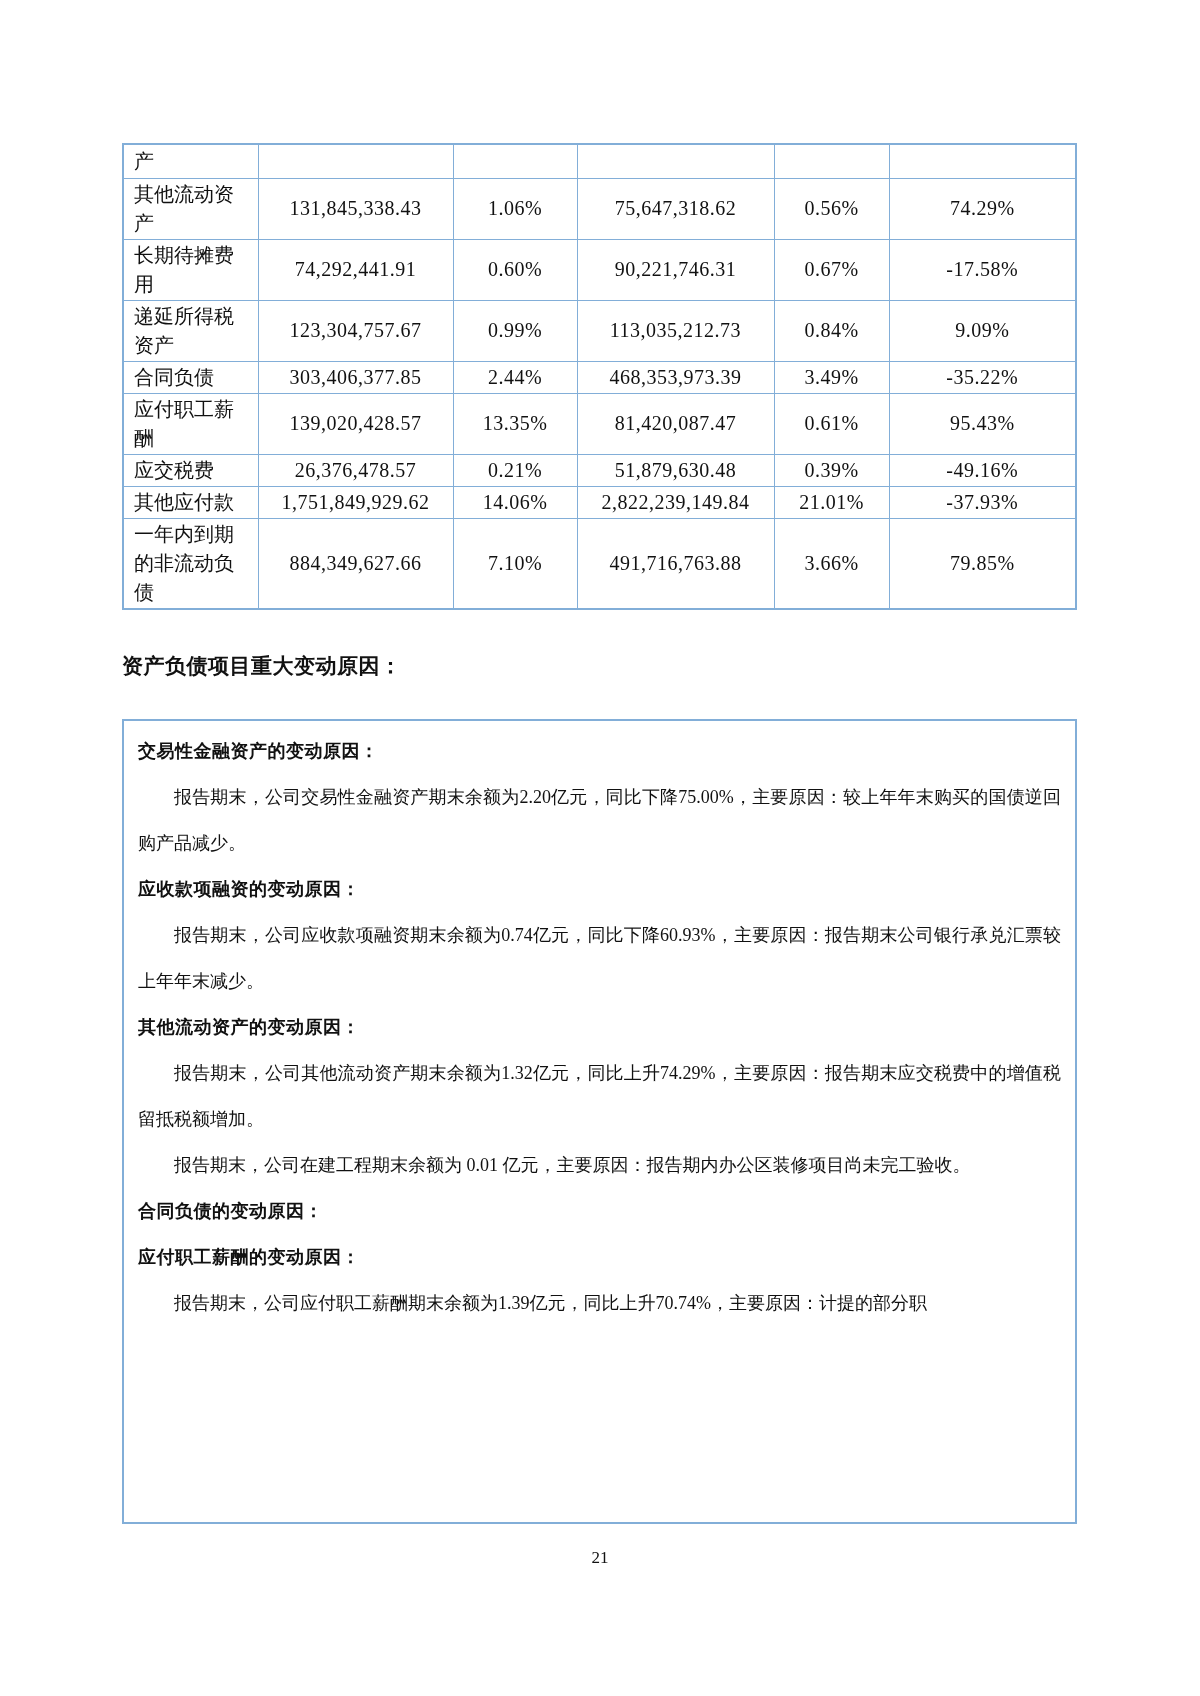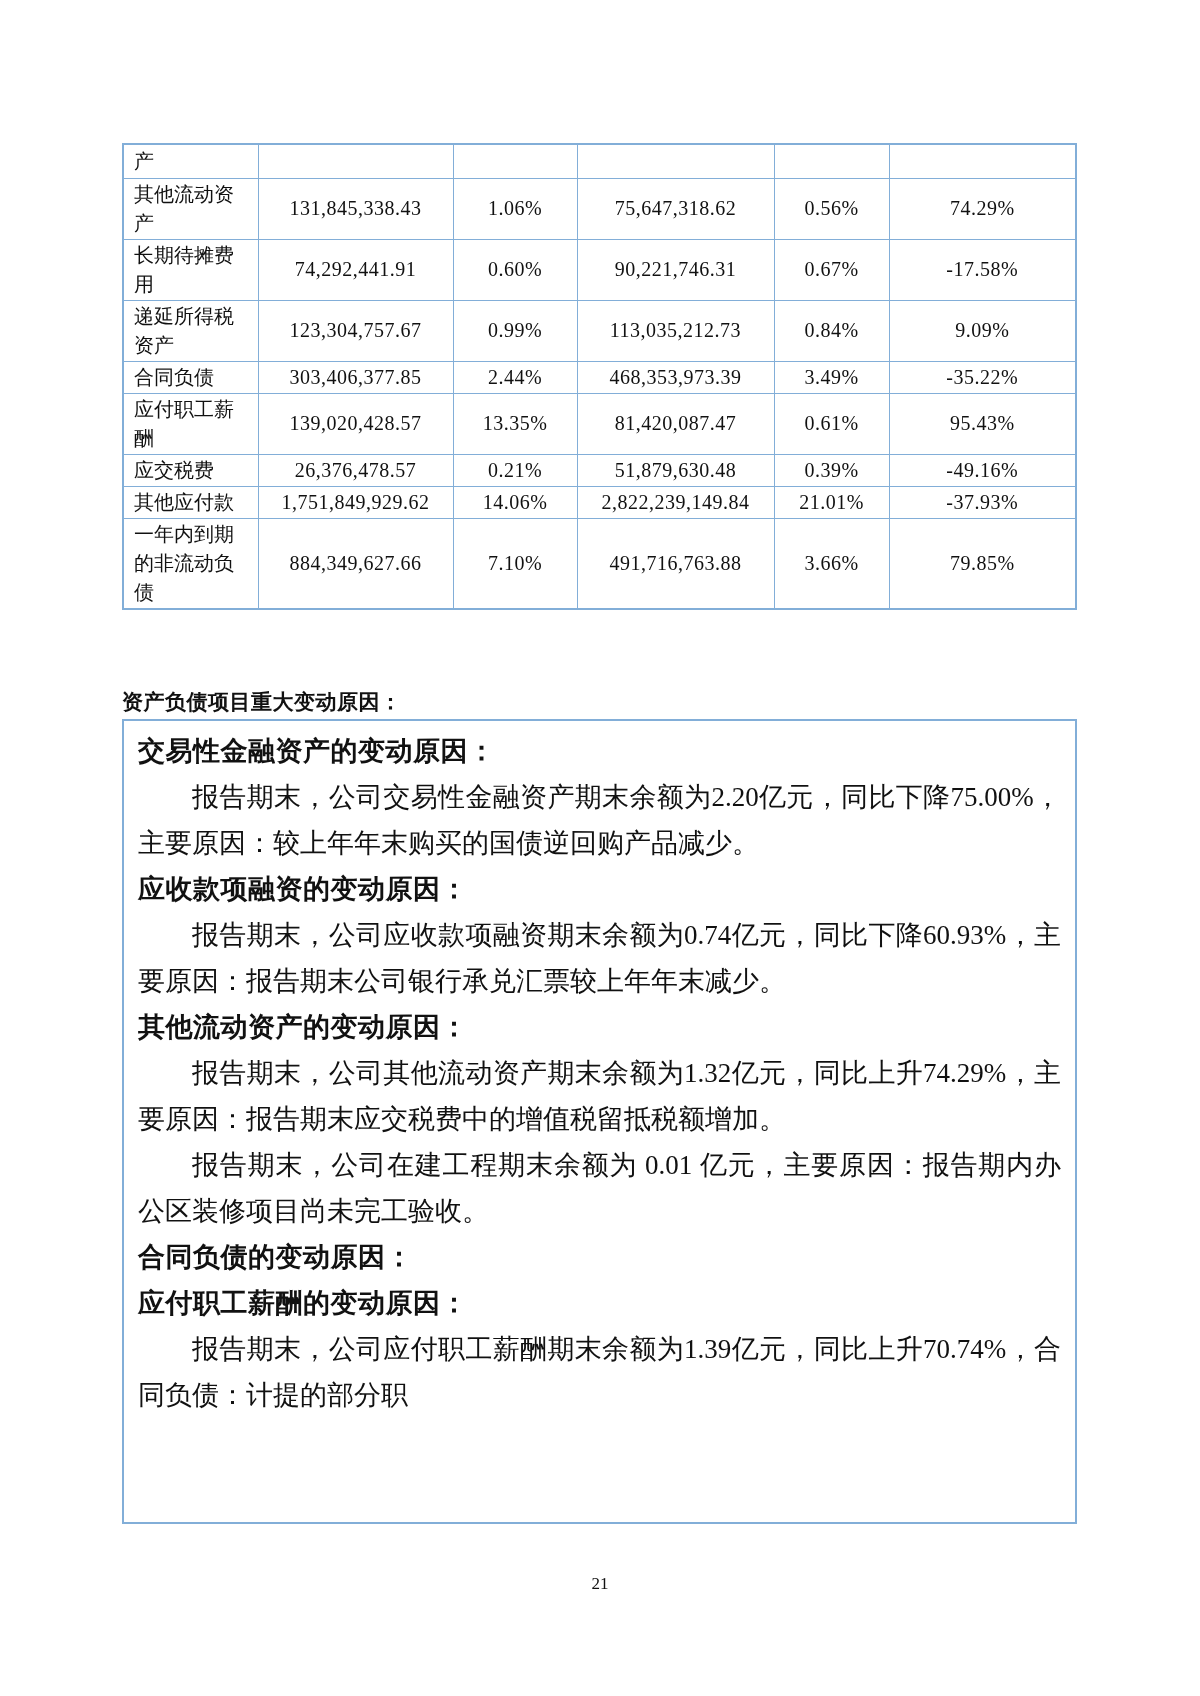--- a/index.html
+++ b/index.html
@@ -42,60 +42,59 @@
     text-align: center;
     letter-spacing: 0.5px;
     white-space: nowrap;
   }
   .doc-table tr.row-stub td { height: 34px; }
 
   
   .section-heading {
     position: absolute;
     left: 122px;
-    top: 688px;
+    top: 652px;
     font-family: "Liberation Sans", "DejaVu Sans", sans-serif;
     font-weight: bold;
     font-size: 21px;
     letter-spacing: 0.5px;
   }
 
   
   .reasons-box {
     position: absolute;
     left: 122px;
     top: 719px;
     width: 955px;
     height: 805px;
     border: 2px solid var(--border-blue);
     padding: 7px 14px 16px 14px;
     overflow: hidden;
     line-height: 46px;
-    font-size: 27px;
+    font-size: 18px;
   }
   .block-title {
     font-family: "Liberation Sans", "DejaVu Sans", sans-serif;
     font-weight: bold;
     letter-spacing: 0.5px;
   }
   .block-body {
     text-indent: 2em;
     text-align: justify;
     word-break: break-all;
   }
 
   
   .page-number {
     position: absolute;
     left: 0;
     top: 1548px;
     width: 100%;
     text-align: center;
     font-size: 17px;
-    margin-top: 26px;
   }
 </style>
 </head>
 <body>
 
 <div class="page">
 
   <table class="doc-table">
     <colgroup>
       <col style="width:135px">
@@ -186,18 +185,18 @@
   <div class="reasons-box">
       <div class="block-title">交易性金融资产的变动原因：</div>
       <div class="block-body">报告期末，公司交易性金融资产期末余额为2.20亿元，同比下降75.00%，主要原因：较上年年末购买的国债逆回购产品减少。</div>
       <div class="block-title">应收款项融资的变动原因：</div>
       <div class="block-body">报告期末，公司应收款项融资期末余额为0.74亿元，同比下降60.93%，主要原因：报告期末公司银行承兑汇票较上年年末减少。</div>
       <div class="block-title">其他流动资产的变动原因：</div>
       <div class="block-body">报告期末，公司其他流动资产期末余额为1.32亿元，同比上升74.29%，主要原因：报告期末应交税费中的增值税留抵税额增加。</div>
       <div class="block-body">报告期末，公司在建工程期末余额为 0.01 亿元，主要原因：报告期内办公区装修项目尚未完工验收。</div>
       <div class="block-title">合同负债的变动原因：</div>
       <div class="block-title">应付职工薪酬的变动原因：</div>
-      <div class="block-body">报告期末，公司应付职工薪酬期末余额为1.39亿元，同比上升70.74%，合同负债：计提的部分职</div>
+      <div class="block-body">报告期末，公司应付职工薪酬期末余额为1.39亿元，同比上升70.74%，主要原因：计提的部分职</div>
     </div>
 
   <div class="page-number">21</div>
 
 </div>
 
 </body></html>

